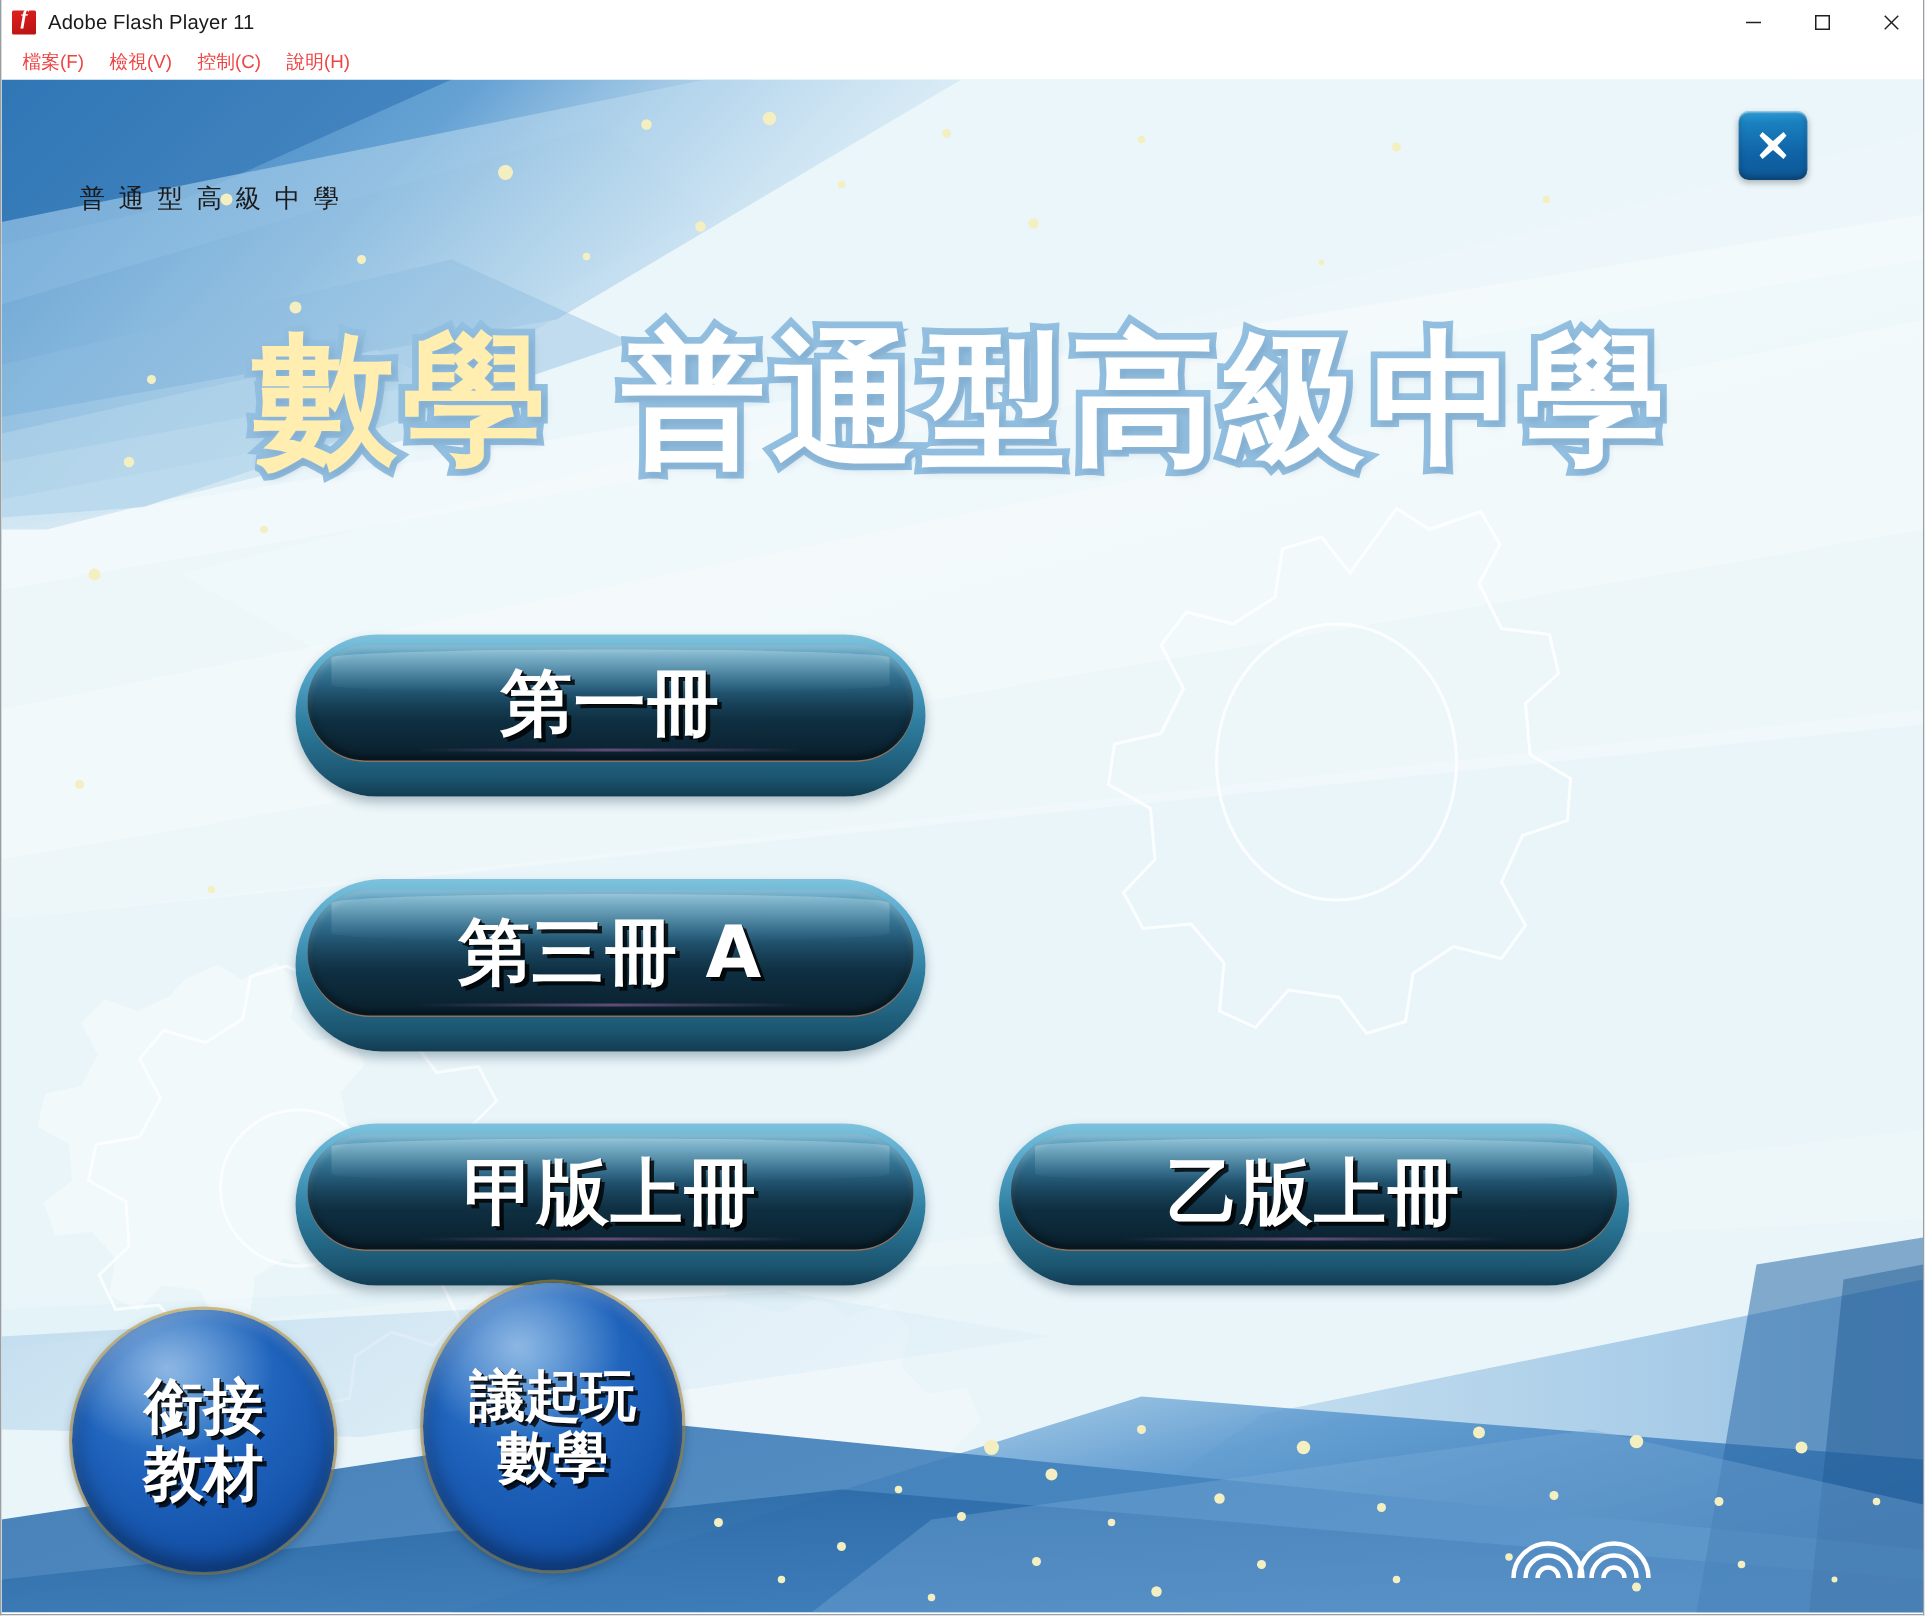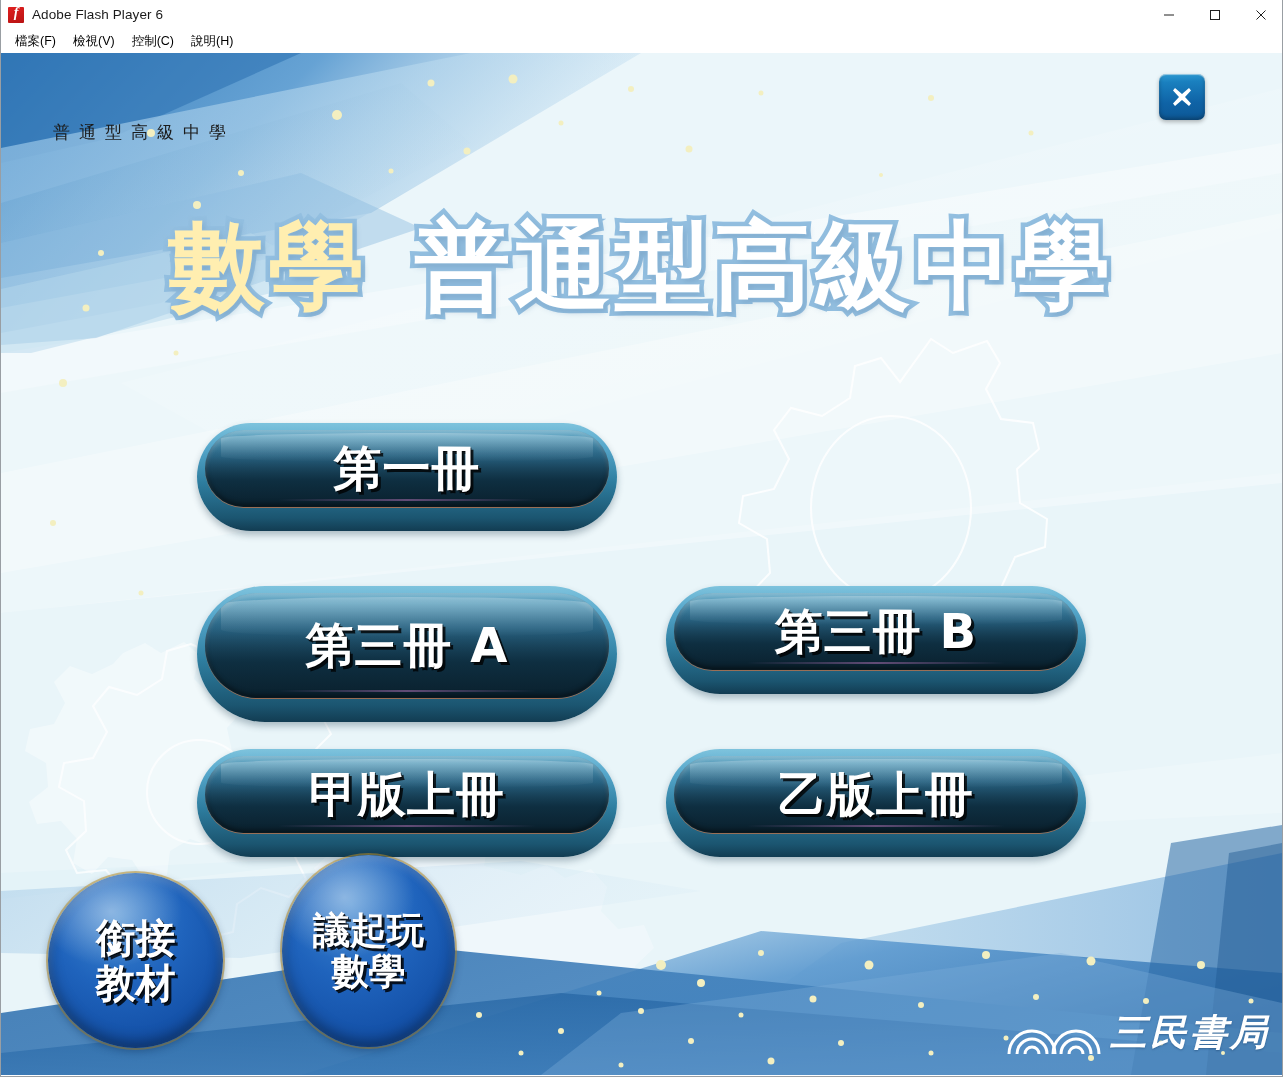--- a/index.html
+++ b/index.html
@@ -60,21 +60,21 @@
   .win-btn svg { display: block; }
 
   #menu-bar {
     position: absolute; left: 0; top: 30px;
     width: 1283px; height: 23px;
     background: #ffffff;
     display: flex; align-items: center;
     padding-left: 8px;
   }
   .menu-item {
-    font-size: 12.5px; color: #000000;
+    font-size: 12.5px; color: #ef4444;
     padding: 2px 11px 3px 6px;
     white-space: nowrap;
   }
 
   
   #stage {
     position: absolute; left: 0; top: 53px;
     width: 1281px; height: 1022px;
     overflow: hidden;
     background: linear-gradient(170deg, #d7eef6 0%, #e3f3f8 28%, #e6f4f9 58%, #dcf0f7 100%);
@@ -242,21 +242,21 @@
     text-shadow: 0 1px 2px rgba(10,40,80,.35);
   }
 </style>
 </head>
 <body>
 
 <div id="app-window">
 
   <div id="title-bar">
     <div id="flash-icon"></div>
-    <div id="window-title">Adobe Flash Player 6</div>
+    <div id="window-title">Adobe Flash Player 11</div>
     <div id="window-buttons">
       <div class="win-btn">
         <svg width="12" height="12" viewBox="0 0 12 12">
           <line x1="1" y1="6" x2="11" y2="6" stroke="#202020" stroke-width="1"></line>
         </svg>
       </div>
       <div class="win-btn">
         <svg width="12" height="12" viewBox="0 0 12 12">
           <rect x="1.5" y="1.5" width="9" height="9" fill="none" stroke="#202020" stroke-width="1"></rect>
         </svg>
@@ -447,31 +447,26 @@
         <path d="M6,4 L13,10 L20,4 L22,6.5 L16,13 L22,19.5 L20,22 L13,16 L6,22 L4,19.5 L10,13 L4,6.5 Z" fill="#ffffff"></path>
       </svg>
     </div>
 
     <div class="pill-btn" style="left:196px; top:370px; width:420px; height:108px;">
       <div class="pill-inner">
         <span class="pill-label">第一冊</span>
       </div>
     </div>
 
-    <div class="pill-btn" style="left:196px; top:533px; width:420px; height:136px;">
+    <div class="pill-btn" style="left:196px; top:533px; width:420px; height:115px;">
       <div class="pill-inner">
         <span class="pill-label">第三冊 A</span>
       </div>
     </div>
 
-    <div class="pill-btn" style="left:665px; top:533px; width:420px; height:108px;">
-      <div class="pill-inner">
-        <span class="pill-label">第三冊 B</span>
-      </div>
-    </div>
 
     <div class="pill-btn" style="left:665px; top:696px; width:420px; height:108px;">
       <div class="pill-inner">
         <span class="pill-label">乙版上冊</span>
       </div>
     </div>
 
     <div class="pill-btn" style="left:196px; top:696px; width:420px; height:108px;">
       <div class="pill-inner">
         <span class="pill-label">甲版上冊</span>
@@ -492,17 +487,16 @@
       <svg width="96" height="46" viewBox="0 0 96 46">
         <g stroke="#ffffff" fill="none" stroke-width="3">
           <path d="M3,44 A23,23 0 0 1 49,44"></path>
           <path d="M11,44 A15,15 0 0 1 41,44"></path>
           <path d="M19,44 A7,7 0 0 1 33,44"></path>
           <path d="M47,44 A23,23 0 0 1 93,44"></path>
           <path d="M55,44 A15,15 0 0 1 85,44"></path>
           <path d="M63,44 A7,7 0 0 1 77,44"></path>
         </g>
       </svg>
-      <span class="logo-name">三民書局</span>
     </div>
 
   </div>
 </div>
 
 </body></html>

